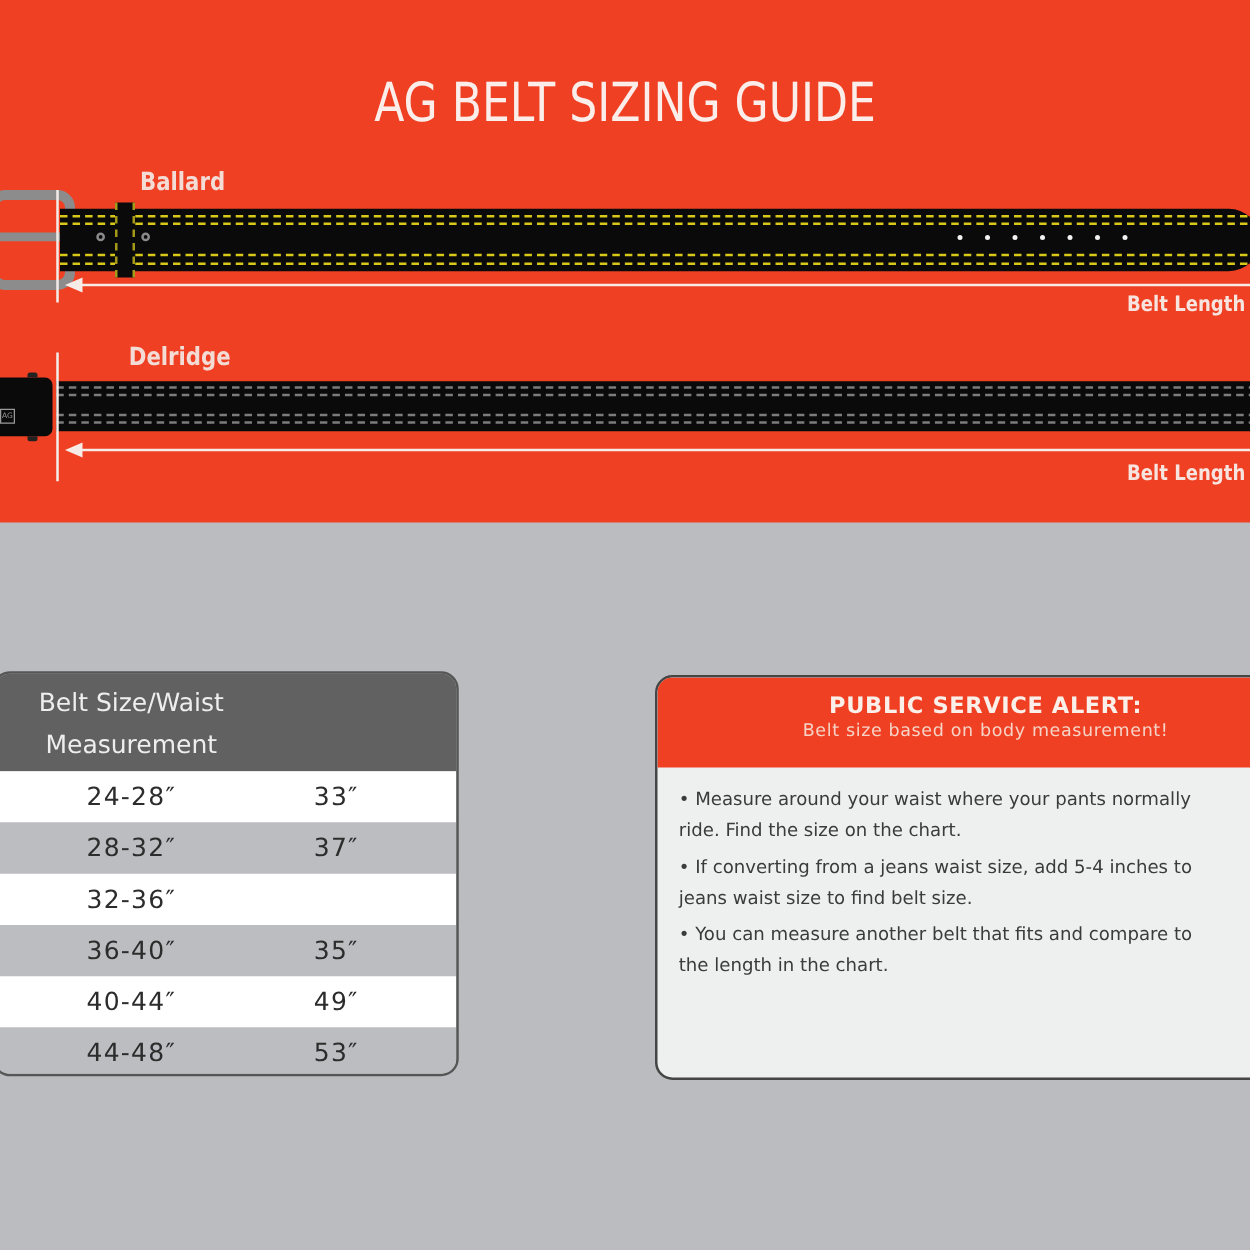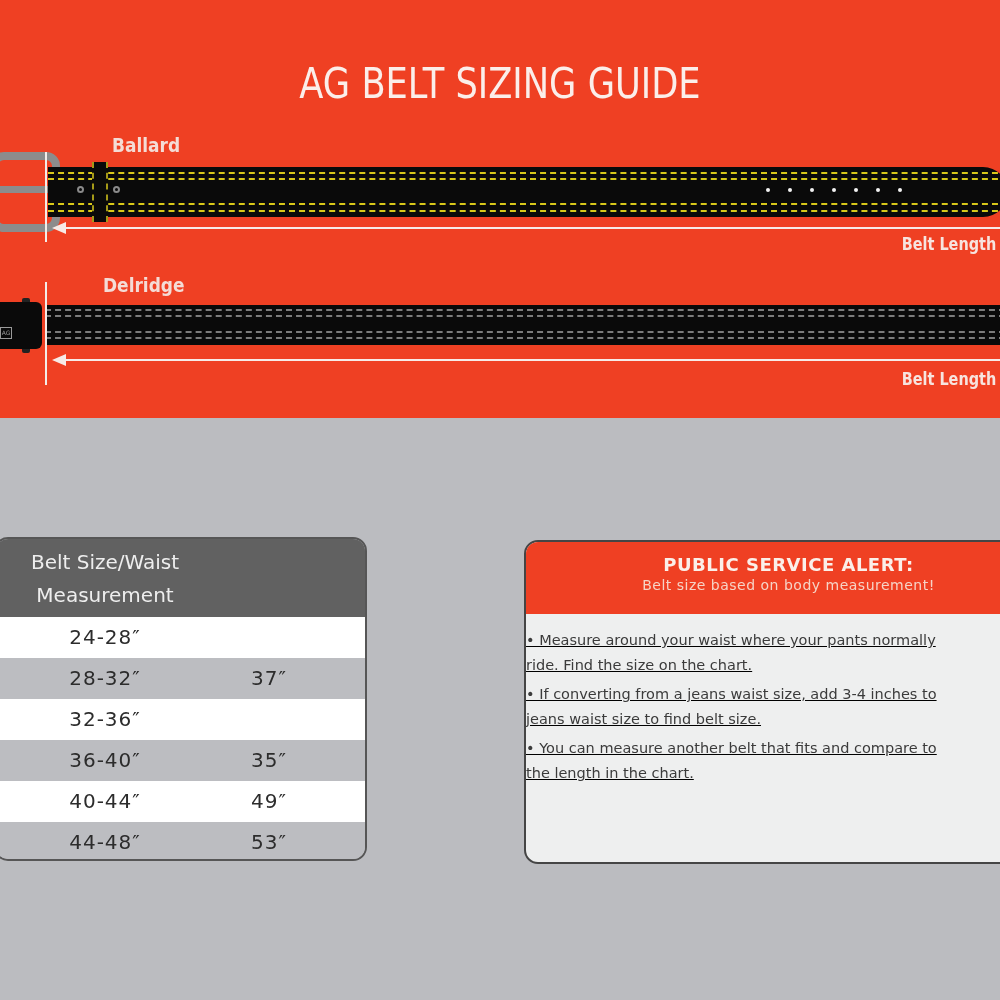--- a/index.html
+++ b/index.html
@@ -67,21 +67,21 @@
     box-sizing: border-box;
   }
   .alert-head {
     height: 72px; background: #ef4023; text-align: center;
   }
   .alert-title { display: block; padding-top: 12px; color: #fbefe9; font-weight: bold; font-size: 18px; letter-spacing: 0.5px; }
   .alert-sub { display: block; padding-top: 2px; color: #f6d3c6; font-size: 14px; letter-spacing: 0.5px; }
   .howto {
     text-align: center; font-weight: bold; font-size: 21px; color: #151515; margin-top: 17px;
   }
-  .tips { margin: 14px 0 0 0; padding: 0; list-style: none; width: 432px; text-decoration: underline; }
+  .tips { margin: 14px 0 0 17px; padding: 0; list-style: none; width: 432px; }
   .tips li { font-size: 14.5px; color: #3b3b3b; line-height: 25px; margin-bottom: 4px; }
 </style>
 </head>
 <body>
 
 <div class="hero">
   <div class="hero-title">AG BELT SIZING GUIDE</div>
 
   <div class="belt-label" style="left:112px; top:133px;">Ballard</div>
   <div>
@@ -133,20 +133,21 @@
 
 <div class="size-table">
   <div class="thead">
     <div class="c1">
       <div>Belt Size/Waist</div>
       <div>Measurement</div>
     </div>
   </div>
   <div class="trow light">
     <div class="c1">24-28″</div>
+    <div class="c2">33″</div>
   </div>
   <div class="trow dark">
     <div class="c1">28-32″</div>
     <div class="c2">37″</div>
   </div>
   <div class="trow light">
     <div class="c1">32-36″</div>
   </div>
   <div class="trow dark">
     <div class="c1">36-40″</div>
@@ -162,16 +163,16 @@
   </div>
 </div>
 
 <div class="alert-box">
   <div class="alert-head">
     <span class="alert-title">PUBLIC SERVICE ALERT:</span>
     <span class="alert-sub">Belt size based on body measurement!</span>
   </div>
   <ul class="tips">
     <li>• Measure around your waist where your pants normally ride.  Find the size on the chart.</li>
-    <li>• If converting from a jeans waist size, add 3-4 inches to jeans waist size to find belt size.</li>
+    <li>• If converting from a jeans waist size, add 5-4 inches to jeans waist size to find belt size.</li>
     <li>• You can measure another belt that fits and compare to the length in the chart.</li>
   </ul>
 </div>
 
 </body></html>

